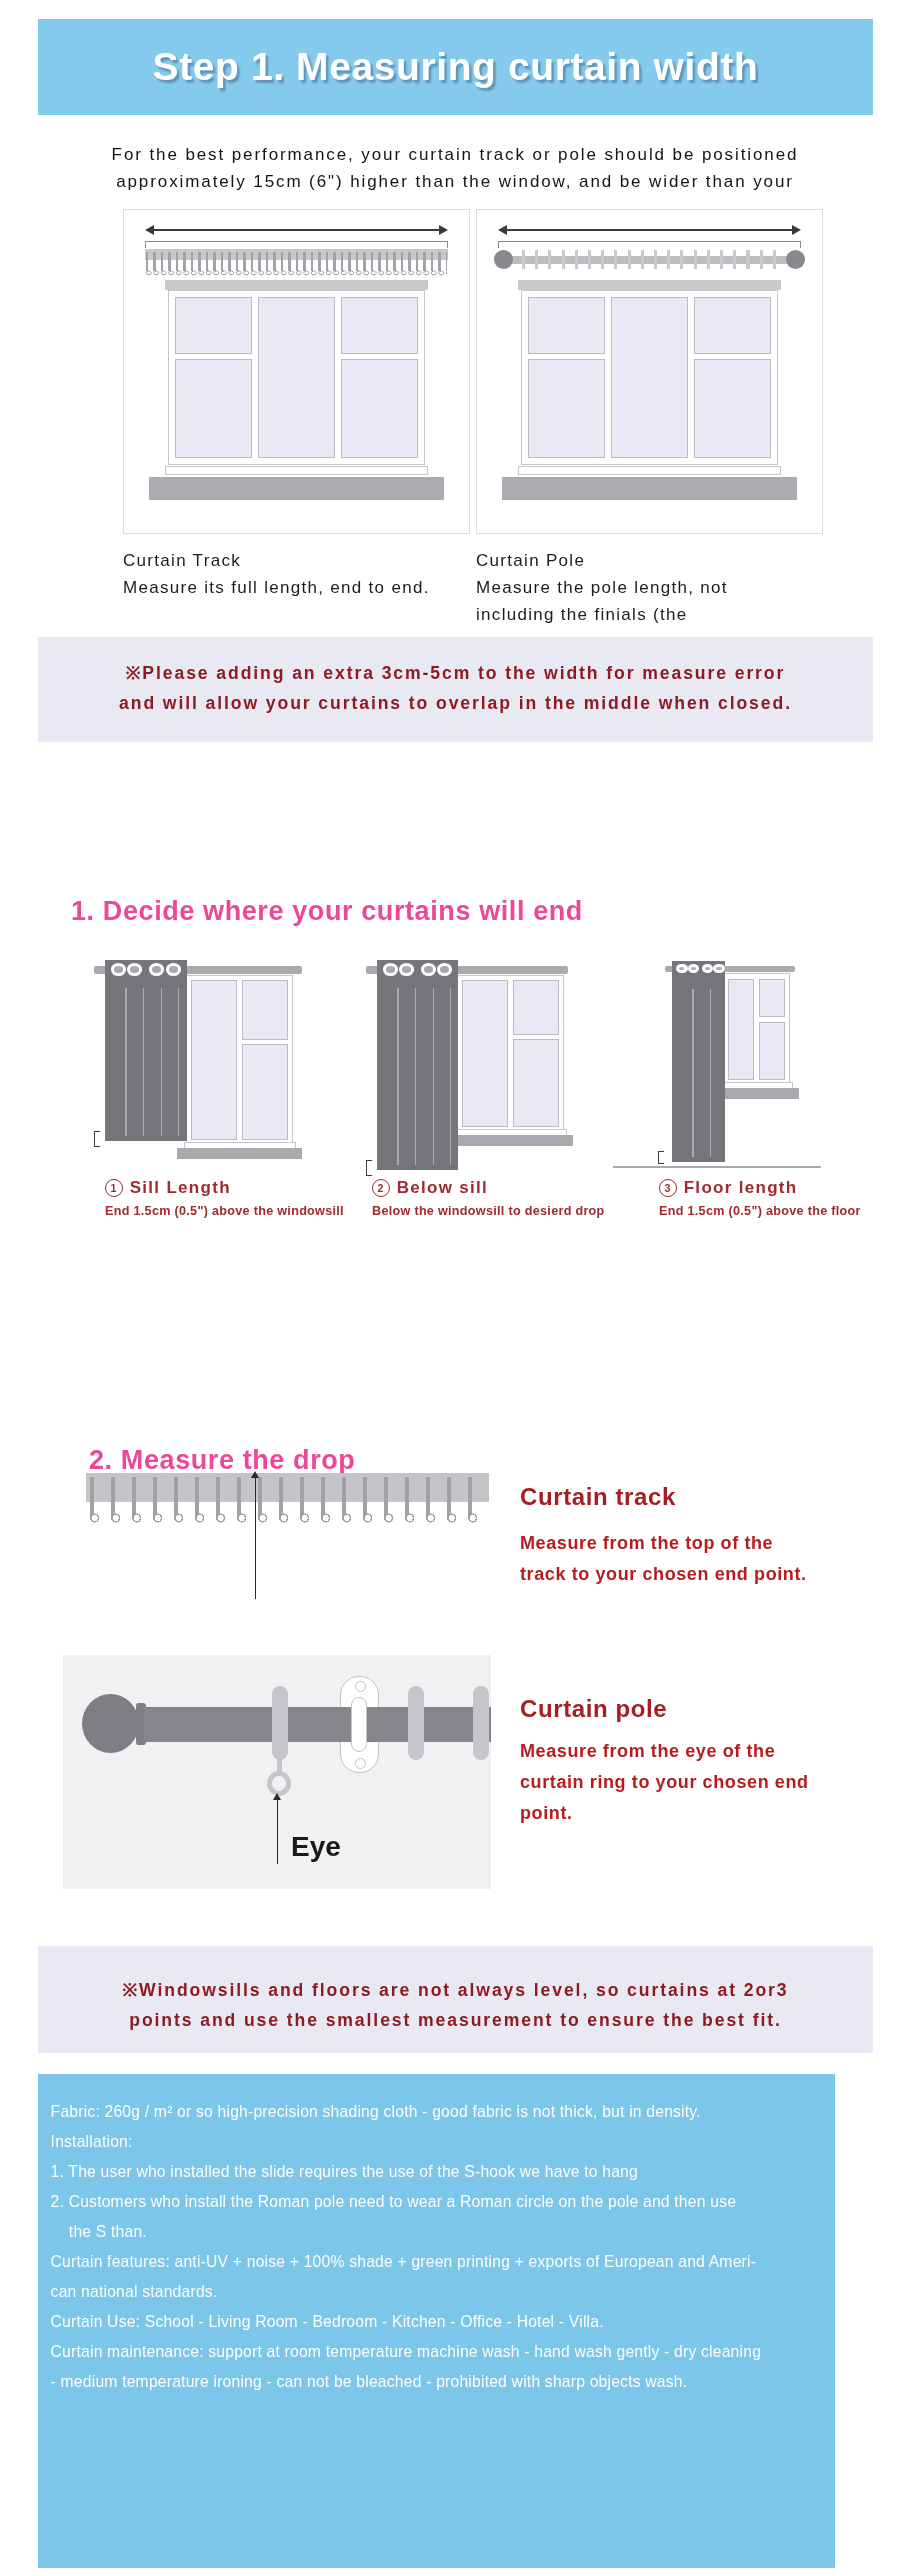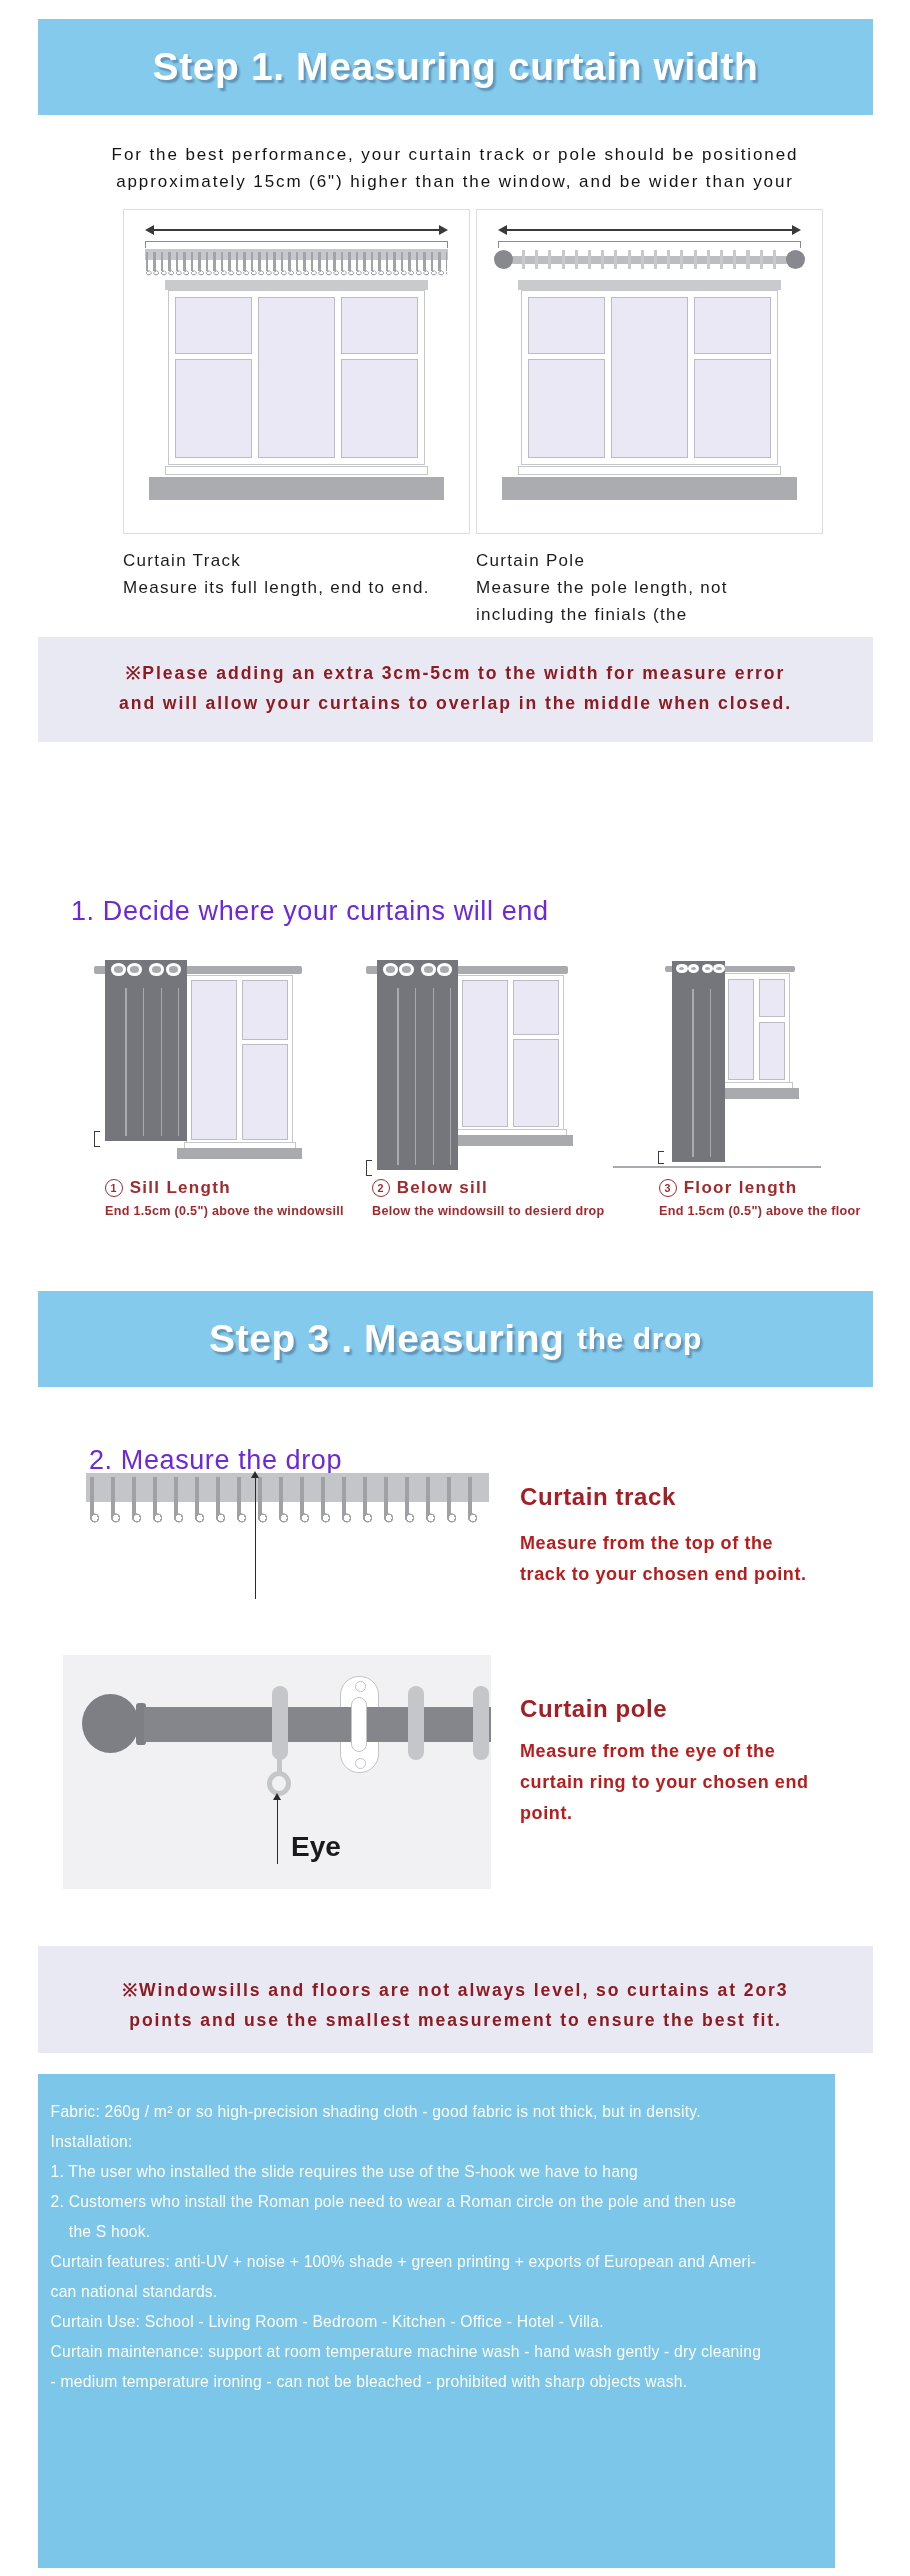--- a/index.html
+++ b/index.html
@@ -52,21 +52,21 @@
   .bw-slab{position:absolute;left:-16.4px;right:-16.4px;bottom:0;height:22.6px;background:#ABACAF;}
 
   
   .cap{position:absolute;top:547px;font-size:17px;letter-spacing:1.3px;line-height:27px;color:#1C1C1C;}
 
   
   .note{position:absolute;left:38px;width:835px;background:#E9E9F4;text-align:center;
         color:#8E1B21;font-size:17.6px;font-weight:600;letter-spacing:1.9px;line-height:30px;}
 
   
-  .h-black{position:absolute;font-size:27px;font-weight:normal;color:#6d28d9;letter-spacing:0.6px;white-space:nowrap;}
+  .h-black{position:absolute;font-size:27px;font-weight:bold;color:#ec4899;letter-spacing:0.6px;white-space:nowrap;}
 
   
   .cd-pole{position:absolute;background:#A9AAAE;border-radius:1.9px;}
   .cd-curtain{position:absolute;background:#75767B;}
   .gr{position:absolute;top:3.8px;width:15px;height:12.6px;background:#ffffff;border-radius:50%;}
   .gr::after{content:"";position:absolute;left:3.1px;top:3.1px;right:3.1px;bottom:3.1px;background:#A9AAAE;border-radius:50%;}
   .gr.s{width:11.3px;height:9.4px;top:2.5px;}
   .folds{position:absolute;left:3.8px;right:3.8px;top:28px;bottom:5px;
          background:repeating-linear-gradient(90deg,transparent 0 16.4px,rgba(255,255,255,0.38) 16.4px 17.6px);}
   .sw{position:absolute;}
@@ -301,24 +301,20 @@
     <div class="mbracket" style="left:658px;top:204px;height:11.3px;"></div>
     <div class="cd-cap" style="left:659px;">
       <div class="tt">
           <span class="cnum">3</span>
         <span>Floor length</span>
         </div>
       <div class="dd">End 1.5cm (0.5") above the floor</div>
     </div>
   </div>
 
-  <div class="banner" style="top:1291px;">
-    <span class="bt">Step 3 . Measuring</span>
-    <span class="bt bt-sub">the drop</span>
-  </div>
 
   <div class="h-black" style="left:89px;top:1413px;margin-top:32px;">2. Measure the drop</div>
 
   <div class="tr3">
     <div class="tr3-bar"></div>
       <div class="tr3-stems"></div>
       <div class="tr3-rings"></div>
     <div class="varrow" style="left:169px;top:5px;height:121px;"></div>
   </div>
   <div class="red-title" style="left:520px;top:1483px;">Curtain track</div>
@@ -353,21 +349,21 @@
   <div class="note" style="top:1946px;height:107px;padding-top:29px;box-sizing:border-box;">
     <div>※Windowsills and floors are not always level, so curtains at 2or3</div>
     <div>points and use the smallest measurement to ensure the best fit.</div>
   </div>
 
   <div class="footer">
     <div class="fl">Fabric: 260g / m² or so high-precision shading cloth - good fabric is not thick, but in density.</div>
     <div class="fl">Installation:</div>
     <div class="fl">1. The user who installed the slide requires the use of the S-hook we have to hang</div>
     <div class="fl">2. Customers who install the Roman pole need to wear a Roman circle on the pole and then use</div>
-    <div class="fl">    the S hook.</div>
+    <div class="fl">    the S than.</div>
     <div class="fl">Curtain features: anti-UV + noise + 100% shade + green printing + exports of European and Ameri-</div>
     <div class="fl">can national standards.</div>
     <div class="fl">Curtain Use: School - Living Room - Bedroom - Kitchen - Office - Hotel - Villa.</div>
     <div class="fl">Curtain maintenance: support at room temperature machine wash - hand wash gently - dry cleaning</div>
     <div class="fl">- medium temperature ironing - can not be bleached - prohibited with sharp objects wash.</div>
   </div>
 
 </div>
 
 

